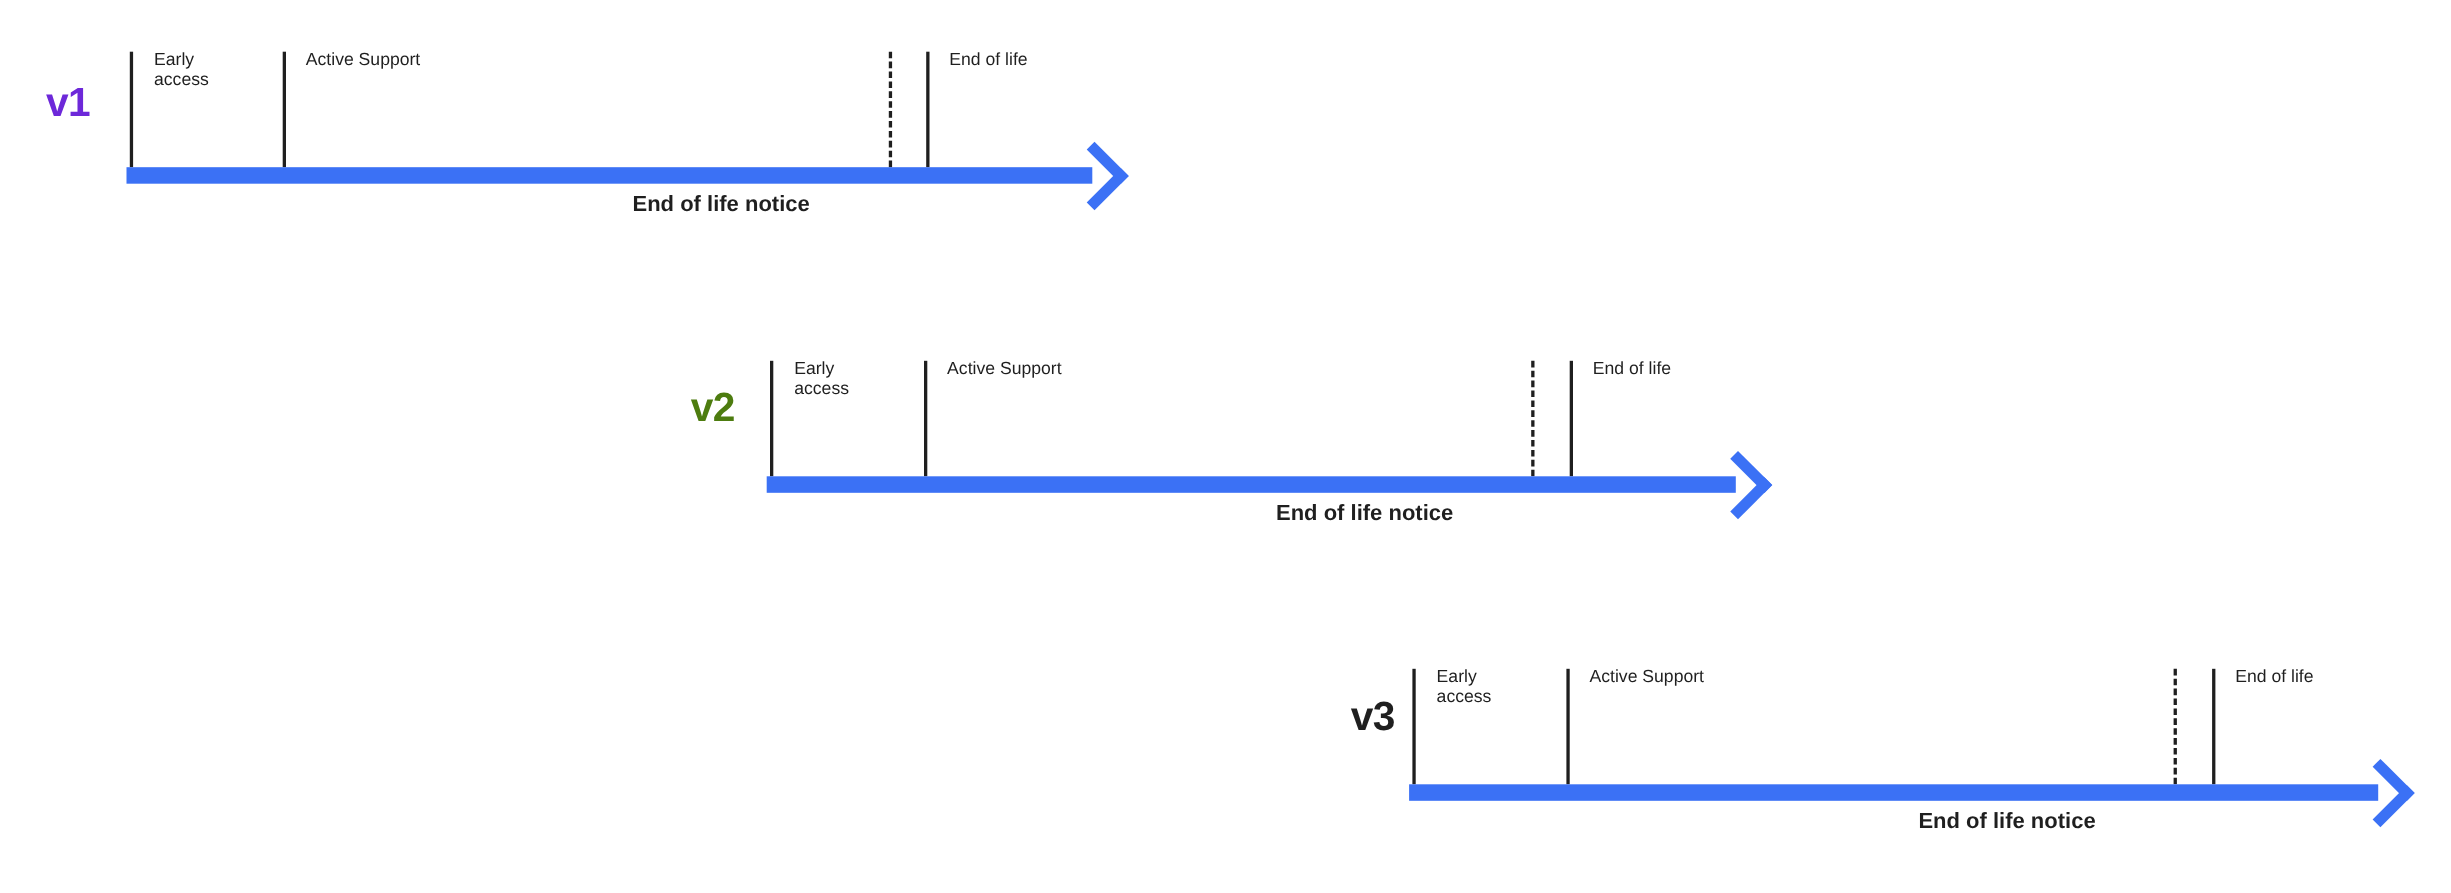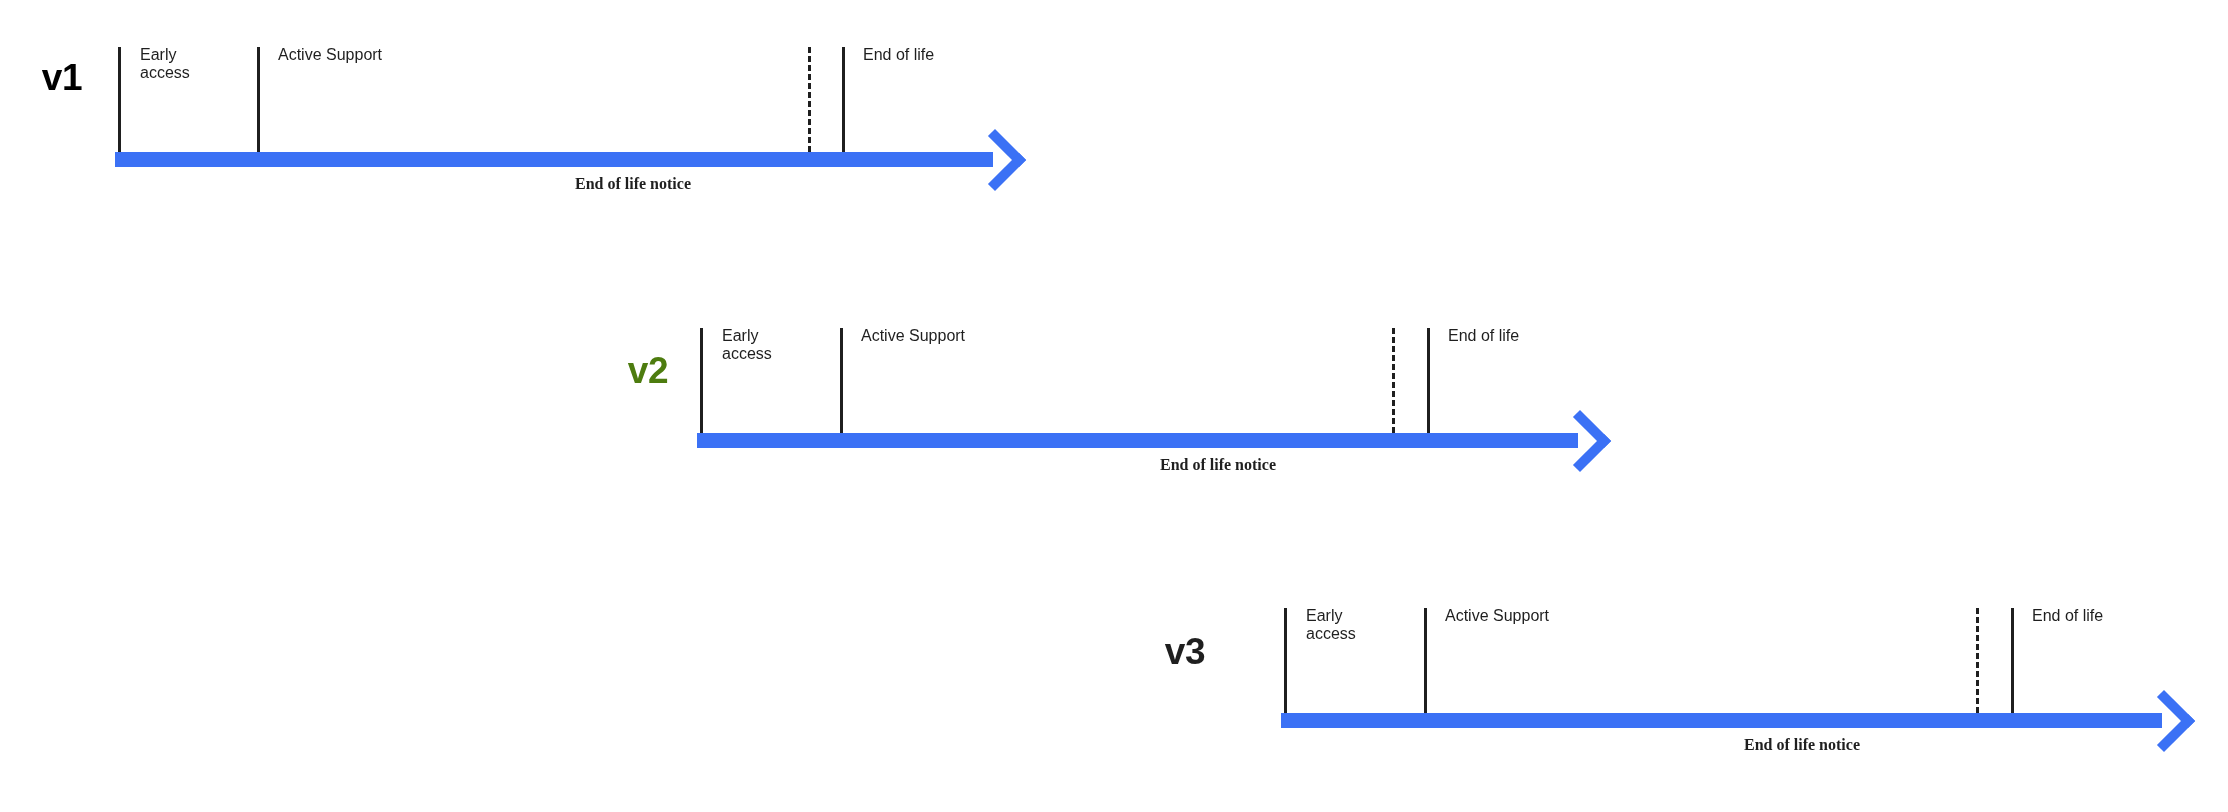--- a/index.html
+++ b/index.html
@@ -84,34 +84,33 @@
     width: 34px;
     height: 34px;
     transform: translateY(-50%) rotate(45deg);
     border-top: 10px solid var(--accent, #3b71f5);
     border-right: 10px solid var(--accent, #3b71f5);
   }
 
   
   .notice-label {
     position: absolute;
-    font-size: 16px;
+    font-size: 20px;
     font-weight: 700;
     color: #1f1f1f;
     line-height: 1;
     white-space: nowrap;
-    font-family: Liberation Serif, serif;
   }
 </style>
 </head>
 <body style="background: rgb(255, 255, 255);">
 
 <div id="diagram">
   <div class="timeline-row">
-    <div class="version-label" style="left: 18px; top: 59px; width: 64px; color: #000000;">v1</div>
+    <div class="version-label" style="left: 18px; top: 74px; width: 64px; color: #6d28d9;">v1</div>
 
     <div class="divider" style="left: 118px; top: 47px; height: 105px;"></div>
     <div class="divider" style="left: 257px; top: 47px; height: 105px;"></div>
     <div class="divider dashed" style="left: 808px; top: 47px; height: 105px;"></div>
     <div class="divider" style="left: 842px; top: 47px; height: 105px;"></div>
 
     <div class="phase-label" style="left: 140px; top: 46px; color: rgb(31, 31, 31);">Early
 access</div>
     <div class="phase-label" style="left: 278px; top: 46px; color: rgb(31, 31, 31);">Active Support</div>
     <div class="phase-label" style="left: 863px; top: 46px; color: rgb(31, 31, 31);">End of life</div>
@@ -139,21 +138,21 @@
 
     <div class="timeline-arrow" style="--accent: #3b71f5; left: 697px; top: 433px; width: 901px;">
       <div class="shaft" style="width: 881px;"></div>
       <div class="head" style="left: 861px;"></div>
     </div>
 
     <div class="notice-label" style="left: 1160px; top: 457px; color: rgb(31, 31, 31);">End of life notice</div>
   </div>
 
   <div class="timeline-row">
-    <div class="version-label" style="left: 1141px; top: 633px; width: 64px; color: rgb(31, 31, 31);">v3</div>
+    <div class="version-label" style="left: 1204px; top: 633px; width: 64px; color: rgb(31, 31, 31);">v3</div>
 
     <div class="divider" style="left: 1284px; top: 608px; height: 105px;"></div>
     <div class="divider" style="left: 1424px; top: 608px; height: 105px;"></div>
     <div class="divider dashed" style="left: 1976px; top: 608px; height: 105px;"></div>
     <div class="divider" style="left: 2011px; top: 608px; height: 105px;"></div>
 
     <div class="phase-label" style="left: 1306px; top: 607px; color: rgb(31, 31, 31);">Early
 access</div>
     <div class="phase-label" style="left: 1445px; top: 607px; color: rgb(31, 31, 31);">Active Support</div>
     <div class="phase-label" style="left: 2032px; top: 607px; color: rgb(31, 31, 31);">End of life</div>

